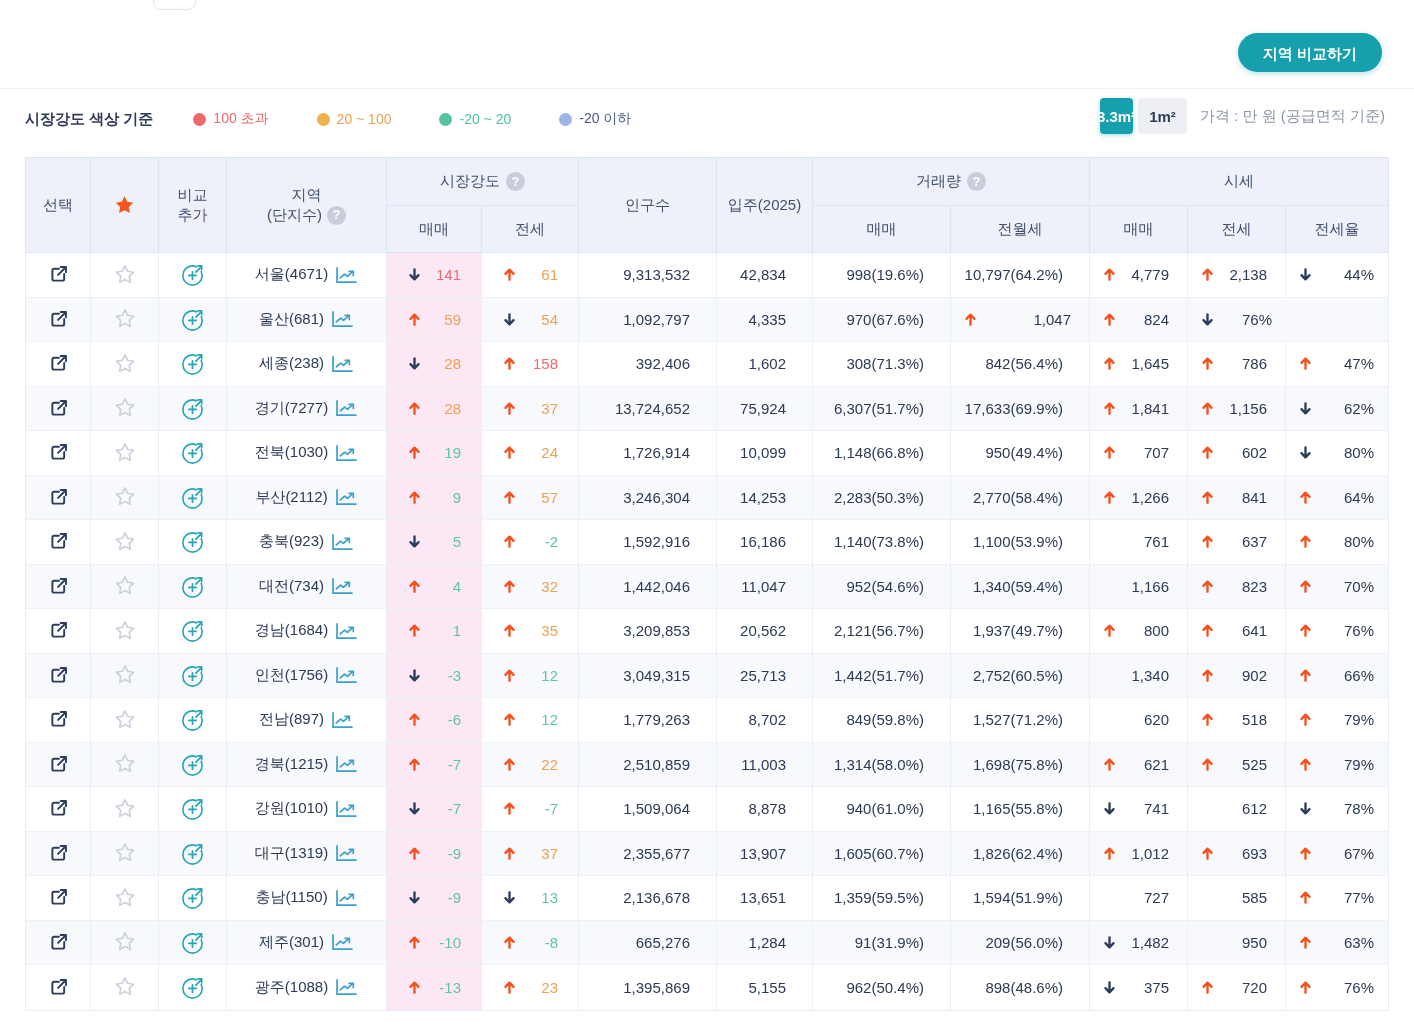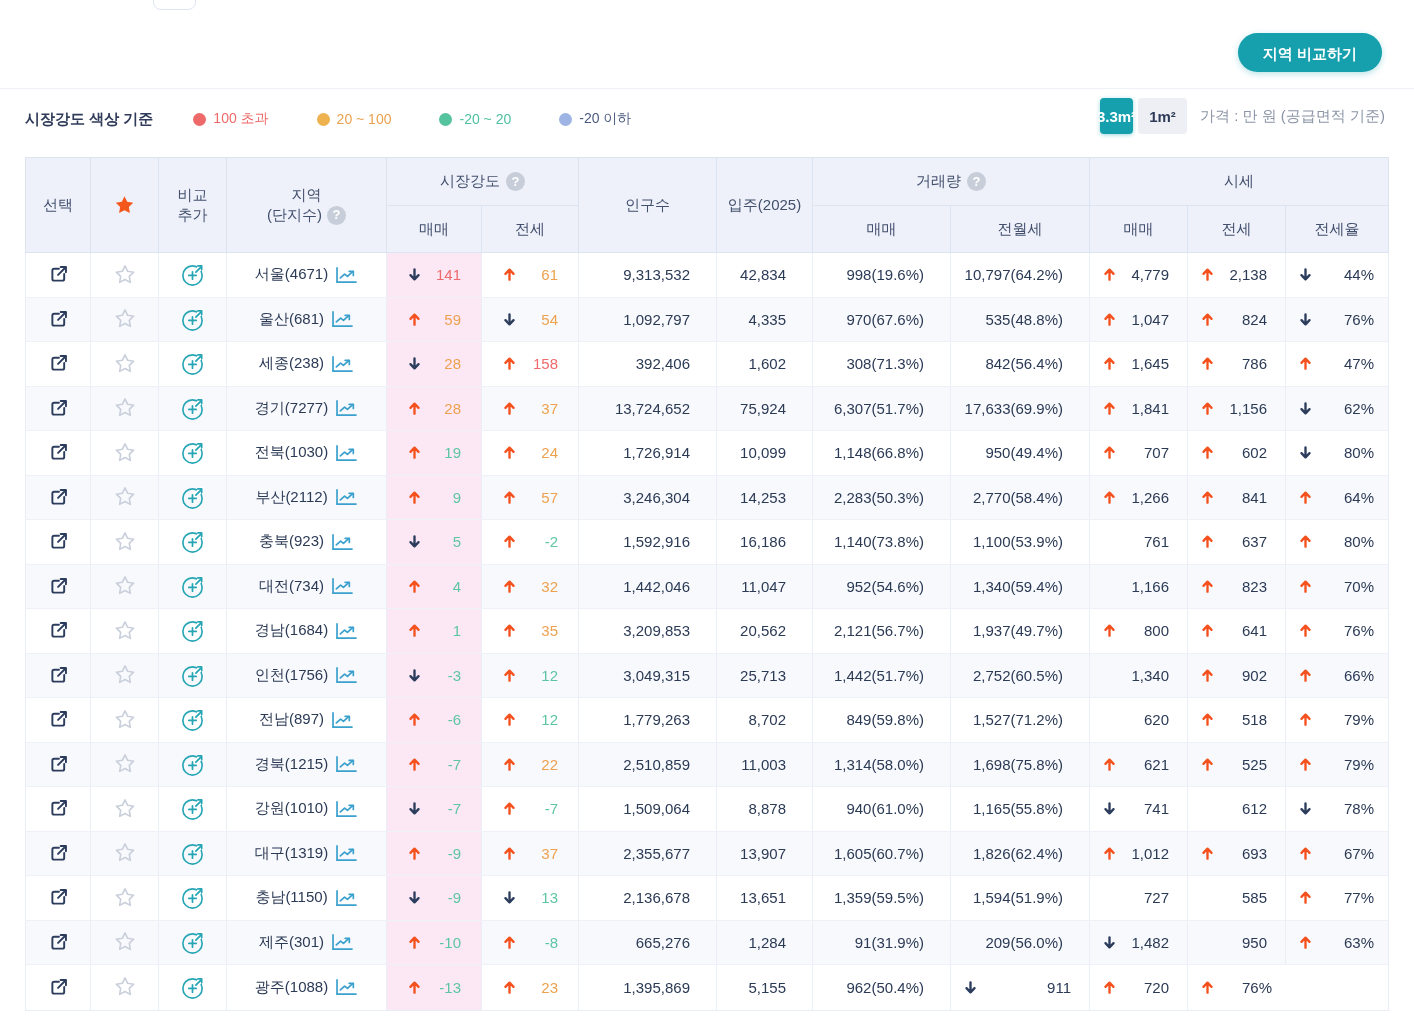--- a/index.html
+++ b/index.html
@@ -294,23 +294,20 @@
           </div>
           <div class="td num">
             <span class="val">1,092,797</span>
           </div>
           <div class="td num">
             <span class="val">4,335</span>
           </div>
           <div class="td num">
             <span class="val">970(67.6%)</span>
           </div>
-          <div class="td num">
-            <span class="val">535(48.8%)</span>
-          </div>
           <div class="td arrval">
             <svg class="arr" viewBox="0 0 16 16">
               <path d="M8 13.5V3.2M3.7 7.3 8 2.8l4.3 4.5" fill="none" stroke="#f4511e" stroke-width="2.5" stroke-linecap="round" stroke-linejoin="round"></path>
             </svg>
             <span class="val">1,047</span>
           </div>
           <div class="td arrval">
             <svg class="arr" viewBox="0 0 16 16">
               <path d="M8 13.5V3.2M3.7 7.3 8 2.8l4.3 4.5" fill="none" stroke="#f4511e" stroke-width="2.5" stroke-linecap="round" stroke-linejoin="round"></path>
             </svg>
@@ -1478,25 +1475,28 @@
           </div>
           <div class="td num">
             <span class="val">1,395,869</span>
           </div>
           <div class="td num">
             <span class="val">5,155</span>
           </div>
           <div class="td num">
             <span class="val">962(50.4%)</span>
           </div>
+          <div class="td num">
+            <span class="val">898(48.6%)</span>
+          </div>
           <div class="td arrval">
             <svg class="arr" viewBox="0 0 16 16">
               <path d="M8 2.5V12.8M3.7 8.7 8 13.2l4.3-4.5" fill="none" stroke="#2c3c5c" stroke-width="2.5" stroke-linecap="round" stroke-linejoin="round"></path>
             </svg>
-            <span class="val">911</span>
+            <span class="val">375</span>
           </div>
           <div class="td arrval">
             <svg class="arr" viewBox="0 0 16 16">
               <path d="M8 13.5V3.2M3.7 7.3 8 2.8l4.3 4.5" fill="none" stroke="#f4511e" stroke-width="2.5" stroke-linecap="round" stroke-linejoin="round"></path>
             </svg>
             <span class="val">720</span>
           </div>
           <div class="td arrval ratio">
             <svg class="arr" viewBox="0 0 16 16">
               <path d="M8 13.5V3.2M3.7 7.3 8 2.8l4.3 4.5" fill="none" stroke="#f4511e" stroke-width="2.5" stroke-linecap="round" stroke-linejoin="round"></path>

